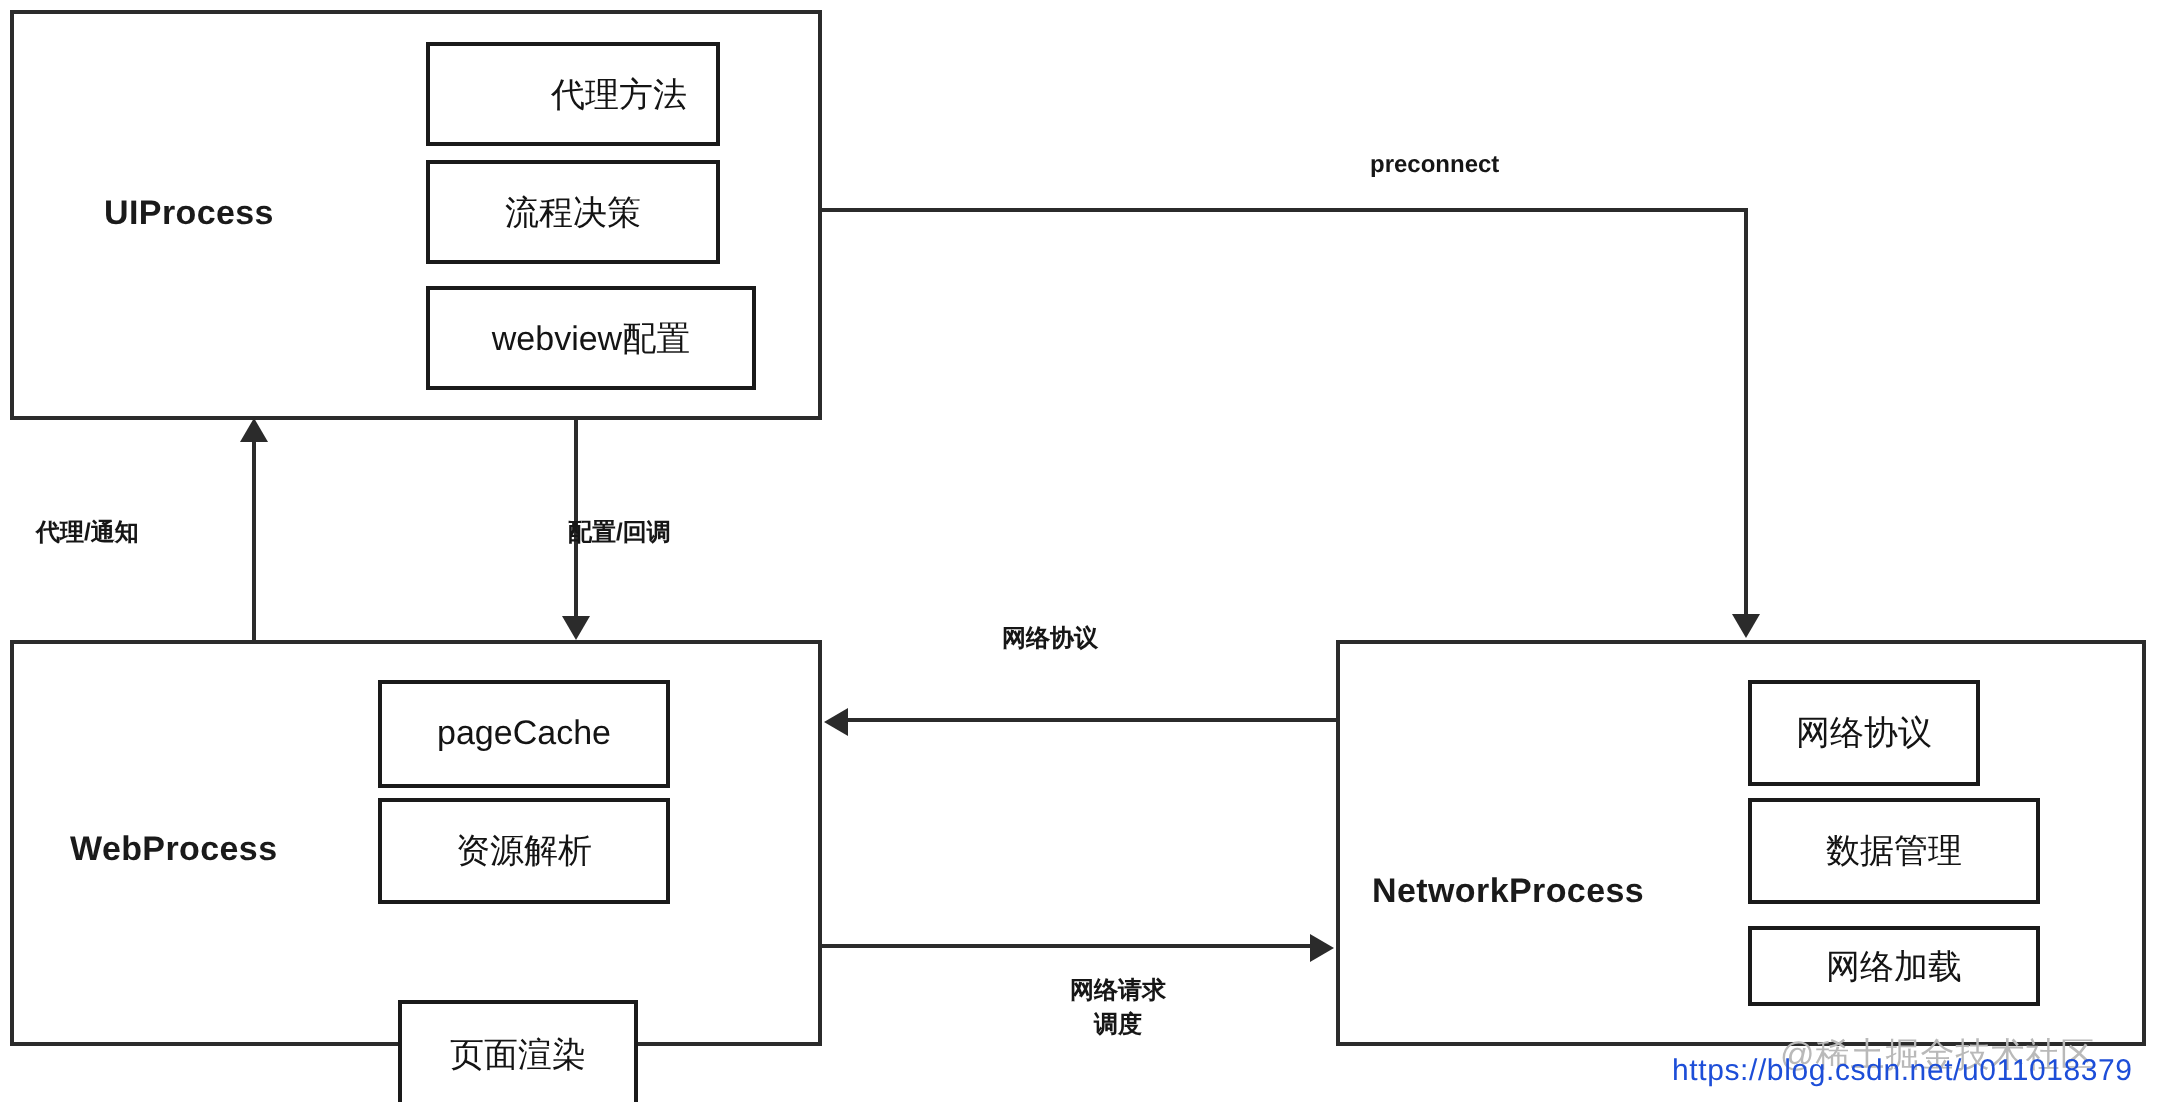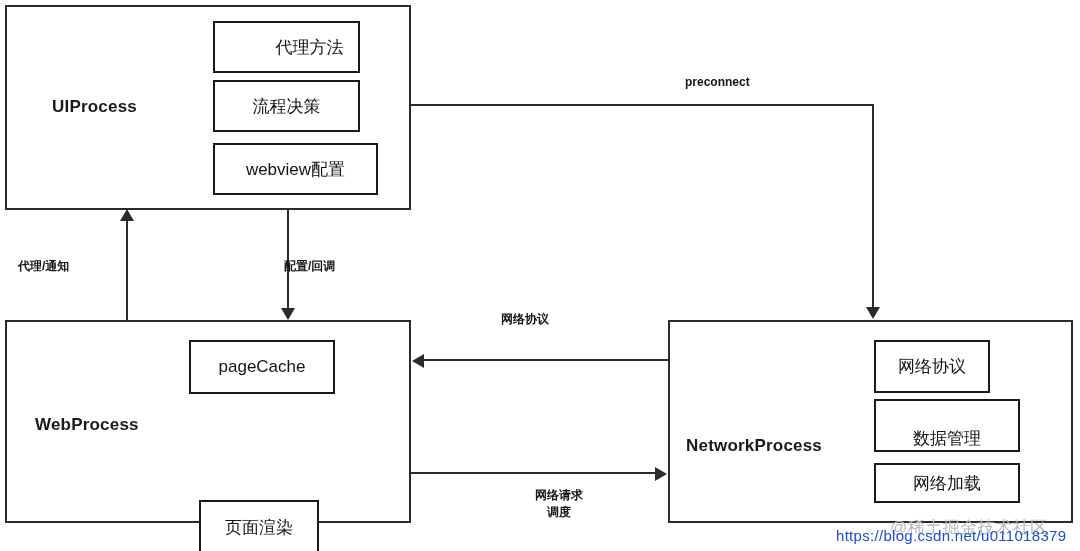--- a/index.html
+++ b/index.html
@@ -130,31 +130,34 @@
   <div class="module-box" style="left:213px; top:143px; width:165px; height:52px;">
     <span class="module-label">webview配置</span>
   </div>
 
   <div class="process-box" style="left:5px; top:320px; width:406px; height:203px;"></div>
   <div class="process-title" style="left:35px; top:415px;">WebProcess</div>
 
   <div class="module-box" style="left:189px; top:340px; width:146px; height:54px;">
     <span class="module-label">pageCache</span>
   </div>
+  <div class="module-box" style="left:189px; top:399px; width:146px; height:53px;">
+    <span class="module-label">资源解析</span>
+  </div>
   <div class="module-box" style="left:199px; top:463px; width:120px; height:54px;margin-top:37px;">
     <span class="module-label">页面渲染</span>
   </div>
 
   <div class="process-box" style="left:668px; top:320px; width:405px; height:203px;"></div>
   <div class="process-title" style="left:686px; top:408px;margin-top:28px;">NetworkProcess</div>
 
   <div class="module-box" style="left:874px; top:340px; width:116px; height:53px;">
     <span class="module-label">网络协议</span>
   </div>
-  <div class="module-box" style="left:874px; top:399px; width:146px; height:53px;align-items:flex-end;">
+  <div class="module-box" style="left:874px; top:399px; width:146px; height:53px;">
     <span class="module-label">数据管理</span>
   </div>
   <div class="module-box" style="left:874px; top:463px; width:146px; height:40px;">
     <span class="module-label">网络加载</span>
   </div>
 
   <div class="conn-h" style="left:411px; top:104px; width:463px;"></div>
   <div class="conn-v" style="left:872px; top:104px; height:204px;"></div>
   <div class="arrow arrow-down" style="left:866px; top:307px;"></div>
   <div class="edge-label" style="left:685px; top:75px;">preconnect</div>

